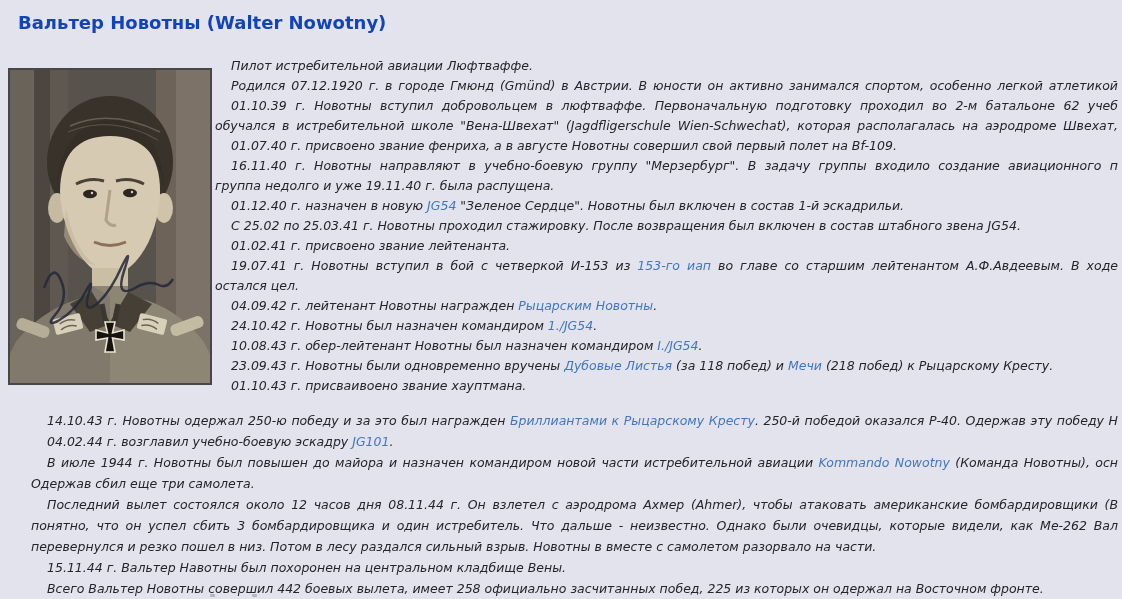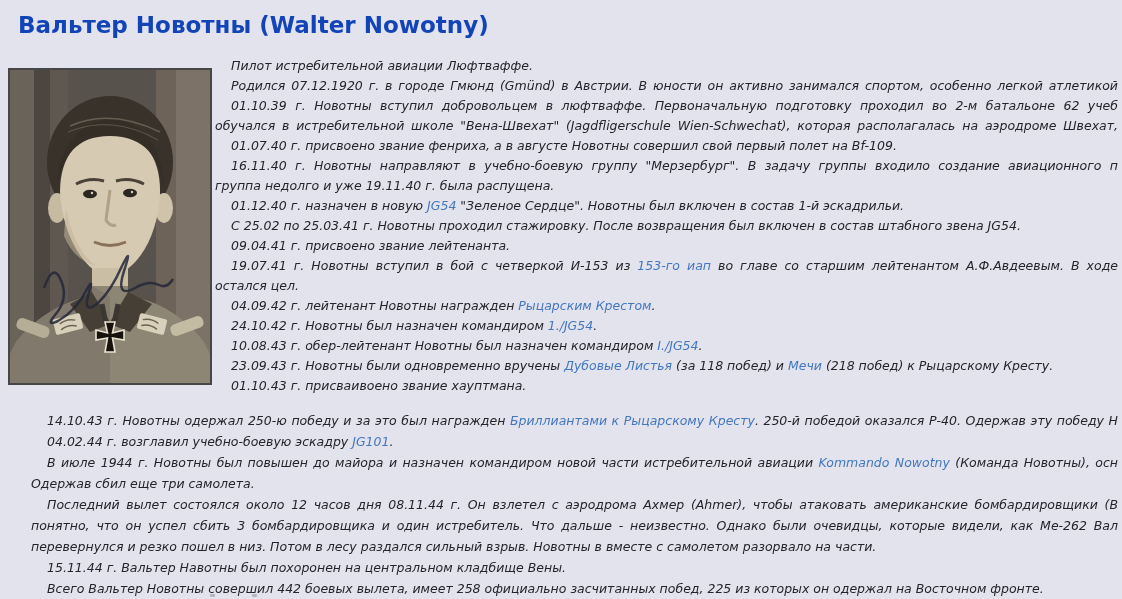--- a/index.html
+++ b/index.html
@@ -10,21 +10,21 @@
   }
   html,body{margin:0;padding:0;background:var(--bg);}
   .page{
     position:relative;width:1122px;height:599px;overflow:hidden;
     background:var(--bg);
     font-family:"DejaVu Sans","Liberation Sans",sans-serif;
     font-size:12.5px;color:var(--text);
   }
   .title{
     position:absolute;left:18px;top:12px;margin:0;
-    font-size:23px;font-weight:bold;color:var(--title);
+    font-size:18px;font-weight:bold;color:var(--title);
     font-family:"DejaVu Sans","Liberation Sans",sans-serif;
   }
   .photo-frame{
     position:absolute;left:8px;top:68px;width:200px;height:313px;
     border:2px solid #474747;background:#57524b;line-height:0;
   }
   .col-right{position:absolute;left:215px;top:56px;width:903px;}
   .col-full{position:absolute;left:3px;top:410px;width:1115px;}
   .line{height:20px;line-height:20px;overflow:hidden;font-style:italic;}
   .col-full .line{height:21px;line-height:21px;margin-left:28px;}
@@ -103,24 +103,24 @@
   <div class="col-right">
       <div class="line indent"><span>Пилот истребительной авиации Люфтваффе.</span></div>
       <div class="line indent just"><span>Родился 07.12.1920 г. в городе Гмюнд (Gmünd) в Австрии. В юности он активно занимался спортом, особенно легкой атлетикой</span></div>
       <div class="line indent just"><span>01.10.39 г. Новотны вступил добровольцем в люфтваффе. Первоначальную подготовку проходил во 2-м батальоне 62 учеб</span></div>
       <div class="line just"><span>обучался в истребительной школе "Вена-Швехат" (Jagdfligerschule Wien-Schwechat), которая располагалась на аэродроме Швехат,</span></div>
       <div class="line indent"><span>01.07.40 г. присвоено звание фенриха, а в августе Новотны совершил свой первый полет на Bf-109.</span></div>
       <div class="line indent just"><span>16.11.40 г. Новотны направляют в учебно-боевую группу "Мерзербург". В задачу группы входило создание авиационного п</span></div>
       <div class="line"><span>группа недолго и уже 19.11.40 г. была распущена.</span></div>
       <div class="line indent"><span>01.12.40 г. назначен в новую </span><a href="#" class="lnk">JG54</a><span> "Зеленое Сердце". Новотны был включен в состав 1-й эскадрильи.</span></div>
       <div class="line indent"><span>С 25.02 по 25.03.41 г. Новотны проходил стажировку. После возвращения был включен в состав штабного звена JG54.</span></div>
-      <div class="line indent"><span>09.04.41 г. присвоено звание лейтенанта.</span></div>
+      <div class="line indent"><span>01.02.41 г. присвоено звание лейтенанта.</span></div>
       <div class="line indent just"><span>19.07.41 г. Новотны вступил в бой с четверкой И-153 из </span><a href="#" class="lnk">153-го иап</a><span> во главе со старшим лейтенантом А.Ф.Авдеевым. В ходе</span></div>
       <div class="line"><span>остался цел.</span></div>
-      <div class="line indent"><span>04.09.42 г. лейтенант Новотны награжден </span><a href="#" class="lnk">Рыцарским Крестом</a><span>.</span></div>
+      <div class="line indent"><span>04.09.42 г. лейтенант Новотны награжден </span><a href="#" class="lnk">Рыцарским Новотны</a><span>.</span></div>
       <div class="line indent"><span>24.10.42 г. Новотны был назначен командиром </span><a href="#" class="lnk">1./JG54</a><span>.</span></div>
       <div class="line indent"><span>10.08.43 г. обер-лейтенант Новотны был назначен командиром </span><a href="#" class="lnk">I./JG54</a><span>.</span></div>
       <div class="line indent"><span>23.09.43 г. Новотны были одновременно вручены </span><a href="#" class="lnk">Дубовые Листья</a><span> (за 118 побед) и </span><a href="#" class="lnk">Мечи</a><span> (218 побед) к Рыцарскому Кресту.</span></div>
       <div class="line indent"><span>01.10.43 г. присваивоено звание хауптмана.</span></div>
     </div>
   <div class="col-full">
       <div class="line indent just"><span>14.10.43 г. Новотны одержал 250-ю победу и за это был награжден </span><a href="#" class="lnk">Бриллиантами к Рыцарскому Кресту</a><span>. 250-й победой оказался Р-40. Одержав эту победу Н</span></div>
       <div class="line indent"><span>04.02.44 г. возглавил учебно-боевую эскадру </span><a href="#" class="lnk">JG101</a><span>.</span></div>
       <div class="line indent just"><span>В июле 1944 г. Новотны был повышен до майора и назначен командиром новой части истребительной авиации </span><a href="#" class="lnk">Kommando Nowotny</a><span> (Команда Новотны), осн</span></div>
       <div class="line"><span>Одержав сбил еще три самолета.</span></div>

